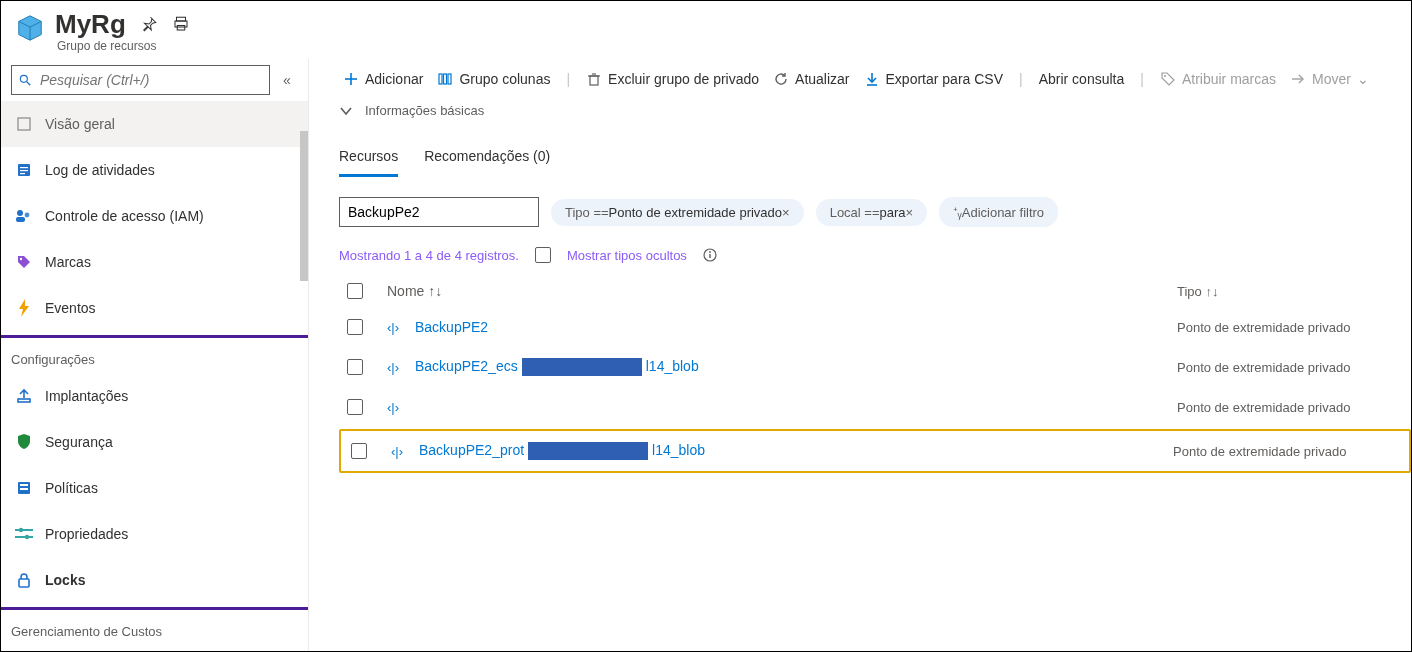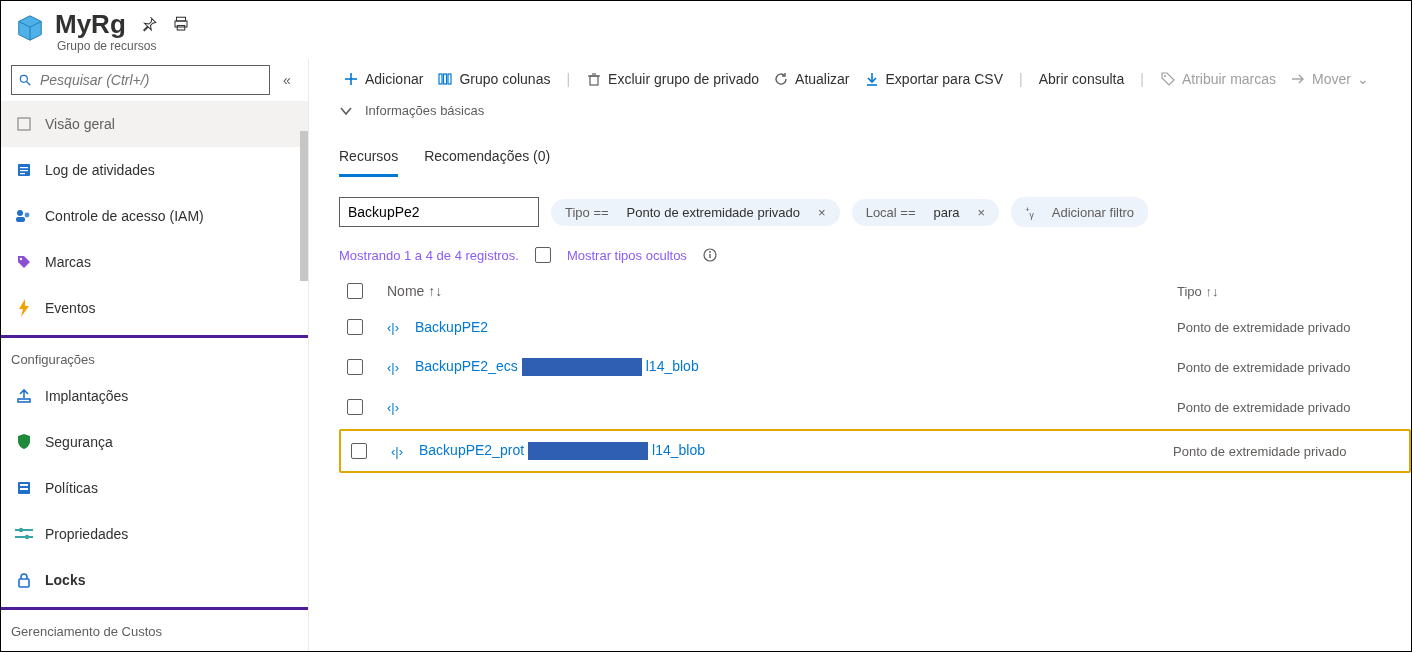--- a/index.html
+++ b/index.html
@@ -74,21 +74,21 @@
   .tabs { display:flex; gap:26px; padding:14px 0 0 0; }
   .tab { font-size:14px; padding:6px 0 10px 0; cursor:pointer; color:#323130;}
   .tab.active { color:#323130; border-bottom:3px solid #0078d4; font-weight:400;}
   .filters { display:flex; align-items:center; gap:12px; padding:20px 0 6px 0; flex-wrap:wrap;}
   .filter-input {
     border:1px solid #605e5c; height:30px; padding:0 8px; font-size:14px; width:200px;
     outline:none;
   }
   .pill {
     background:#edf3fb; border-radius:14px; padding:6px 14px; font-size:13px; color:#605e5c;
-    display:flex; align-items:center; gap:18px; cursor:pointer;
+    display:flex; align-items:center; gap:0; cursor:pointer;
   }
   .showing-row { display:flex; align-items:center; gap:16px; padding:14px 0 12px 0; font-size:13px; color:#8b5cf6;}
   .chk { width:16px; height:16px; border:1px solid #605e5c; border-radius:2px; background:#fff; flex:none; cursor:pointer;}
   .info-ico { width:14px; height:14px; display:inline-flex; }
   .grid { }
   .grid-head, .grid-row {
     display:flex; align-items:center; padding:8px 4px; gap:14px; font-size:14px;
   }
   .grid-head { color:#605e5c; }
   .col-chk { width:26px; flex:none; display:flex; align-items:center; margin-left:4px;}

